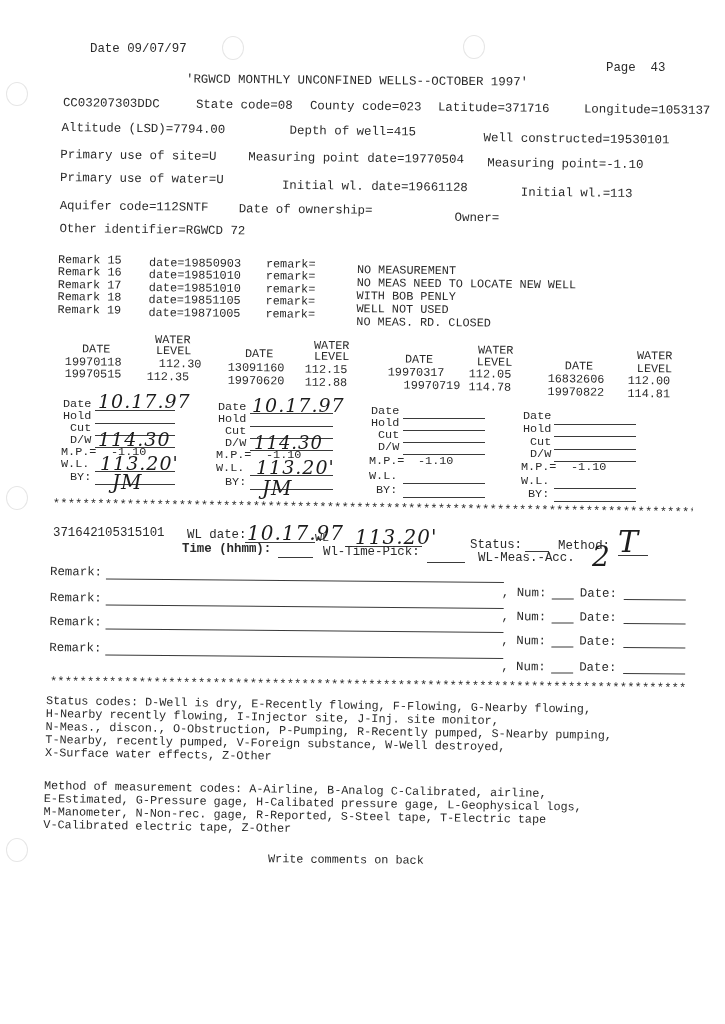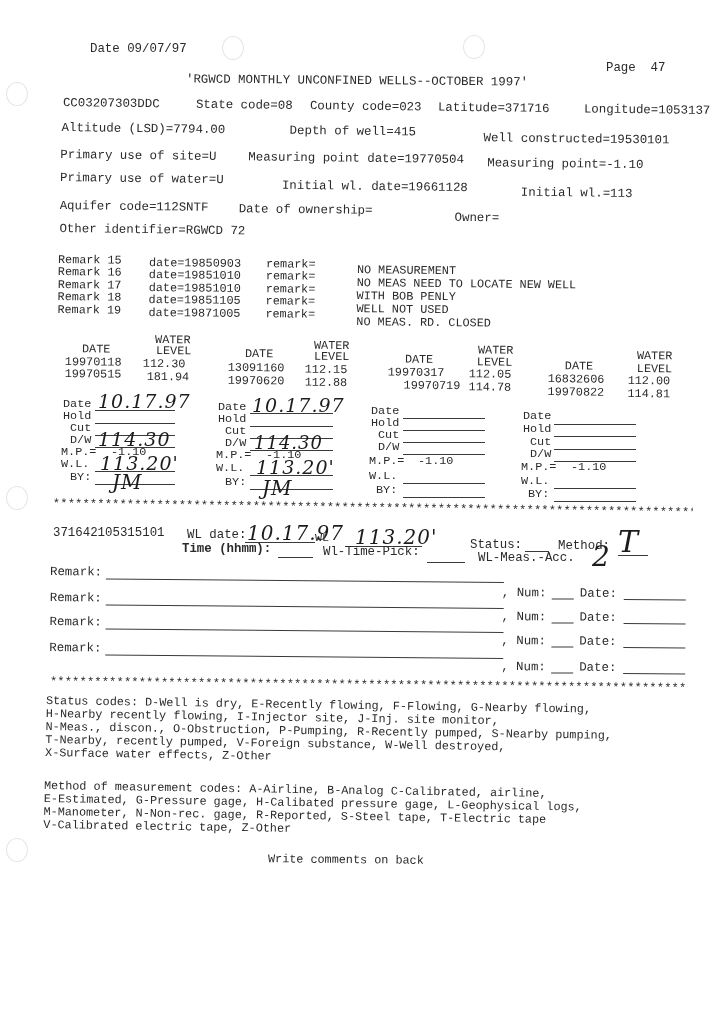--- a/index.html
+++ b/index.html
@@ -17,21 +17,21 @@
 </head>
 <body>
 
 <div class="hole" style="left:6px; top:82px;"></div>
 <div class="hole" style="left:6px; top:486px;"></div>
 <div class="hole" style="left:6px; top:838px;"></div>
 <div class="hole" style="left:222px; top:36px;"></div>
 <div class="hole" style="left:463px; top:35px;"></div>
 
 <div class="t" style="left:90px; top:42px;">Date 09/07/97</div>
-<div class="t" style="left:606px; top:61px;">Page  47</div>
+<div class="t" style="left:606px; top:61px;">Page  43</div>
 <div class="t" style="left:186px; top:74px; transform:rotate(0.5deg);">'RGWCD MONTHLY UNCONFINED WELLS--OCTOBER 1997'</div>
 
 <div style="position:absolute; left:0; top:0; transform:rotate(0.7deg); transform-origin:60px 100px;">
   <div class="t" style="left:63px; top:96px;">CC03207303DDC</div>
   <div class="t" style="left:196px; top:96px;">State code=08</div>
   <div class="t" style="left:310px; top:96px;">County code=023</div>
   <div class="t" style="left:438px; top:96px;">Latitude=371716</div>
   <div class="t" style="left:584px; top:96px;">Longitude=1053137</div>
 
   <div class="t" style="left:62px; top:121px;">Altitude (LSD)=7794.00</div>
@@ -85,23 +85,23 @@
     <div class="t sm" style="left:357px; top:313px;">NO MEAS. RD. CLOSED</div>
   </div>
 </div>
 
 <div style="position:absolute; left:0; top:0; transform:rotate(0.6deg); transform-origin:60px 350px;">
 
   <div class="t sm" style="left:155px; top:333px;">WATER</div>
   <div class="t sm" style="left:82px; top:343px;">DATE</div>
   <div class="t sm" style="left:156px; top:344px;">LEVEL</div>
   <div class="t sm" style="left:65px; top:356px;">19970118</div>
-  <div class="t sm" style="left:143px; top:357px;text-align:right;">112.30</div>
+  <div class="t sm" style="left:159px; top:357px;text-align:right;">112.30</div>
   <div class="t sm" style="left:65px; top:368px;">19970515</div>
-  <div class="t sm" style="left:147px; top:370px;">181.94</div>
+  <div class="t sm" style="left:147px; top:370px;">112.35</div>
 
   <div class="t sm" style="left:314px; top:337px;">WATER</div>
   <div class="t sm" style="left:245px; top:346px;">DATE</div>
   <div class="t sm" style="left:314px; top:348px;">LEVEL</div>
   <div class="t sm" style="left:228px; top:360px;">13091160</div>
   <div class="t sm" style="left:305px; top:361px;">112.15</div>
   <div class="t sm" style="left:228px; top:373px;">19970620</div>
   <div class="t sm" style="left:305px; top:374px;">112.88</div>
 
   <div class="t sm" style="left:478px; top:340px;">WATER</div>

